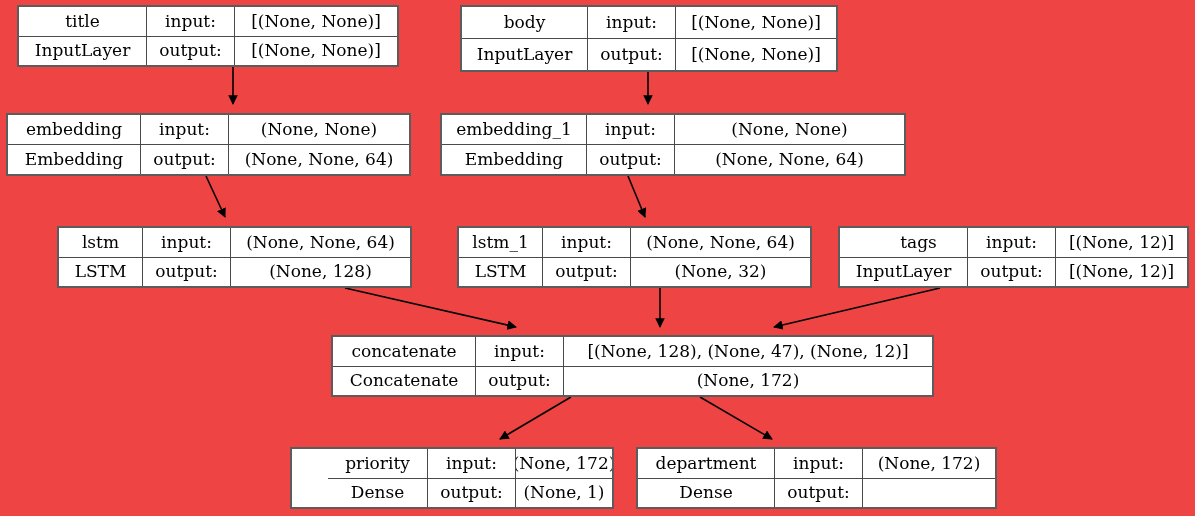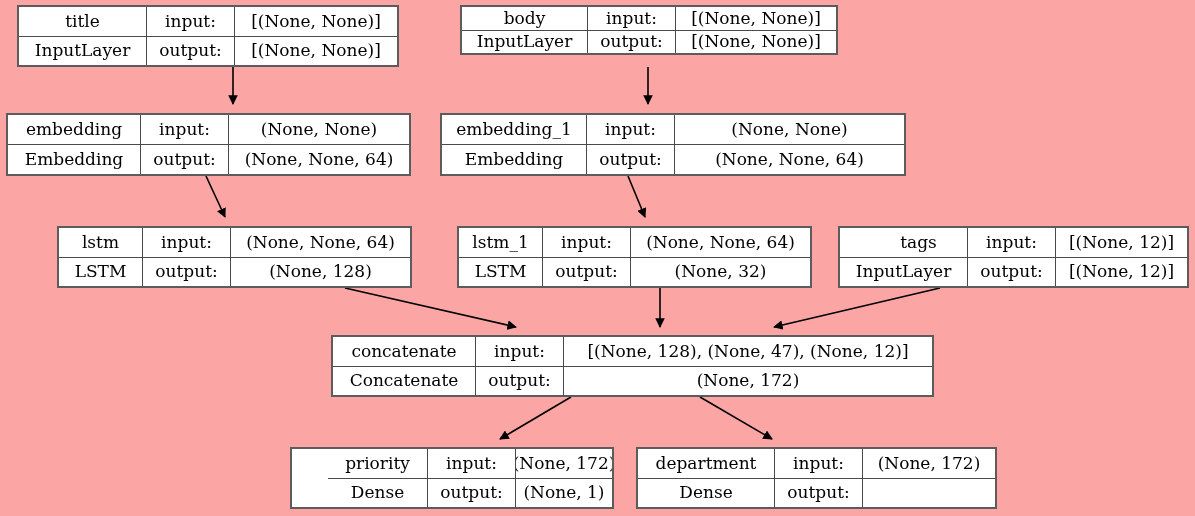--- a/index.html
+++ b/index.html
@@ -5,21 +5,21 @@
 <style>
   html, body {
     margin: 0;
     padding: 0;
     background: #ffffff;
   }
   #canvas {
     position: relative;
     width: 1195px;
     height: 516px;
-    background: #fca5a5;
+    background: #ef4444;
     font-family: "DejaVu Serif", "Liberation Serif", serif;
     overflow: hidden;
   }
   svg.edges {
     position: absolute;
     left: 0;
     top: 0;
     width: 1195px;
     height: 516px;
     pointer-events: none;
@@ -86,21 +86,21 @@
           <div class="cell name" style="width: 128px; flex: 0 0 128px;">title</div>
           <div class="cell label" style="width: 88px; flex: 0 0 88px;">input:</div>
           <div class="cell value" style="flex: 1 1 auto;">[(None, None)]</div>
         </div>
         <div class="row bottom">
           <div class="cell name" style="width: 128px; flex: 0 0 128px;">InputLayer</div>
           <div class="cell label" style="width: 88px; flex: 0 0 88px;">output:</div>
           <div class="cell value" style="flex: 1 1 auto;">[(None, None)]</div>
         </div>
       </div>
-      <div class="node" style="left: 460px; top: 5px; width: 378px; height: 50px; border-color: rgb(92, 92, 92);">
+      <div class="node" style="left: 460px; top: 5px; width: 378px; height: 67px; border-color: rgb(92, 92, 92);">
         <div class="row top">
           <div class="cell name" style="width: 126px; flex: 0 0 126px;">body</div>
           <div class="cell label" style="width: 88px; flex: 0 0 88px;">input:</div>
           <div class="cell value" style="flex: 1 1 auto;">[(None, None)]</div>
         </div>
         <div class="row bottom">
           <div class="cell name" style="width: 126px; flex: 0 0 126px;">InputLayer</div>
           <div class="cell label" style="width: 88px; flex: 0 0 88px;">output:</div>
           <div class="cell value" style="flex: 1 1 auto;">[(None, None)]</div>
         </div>

